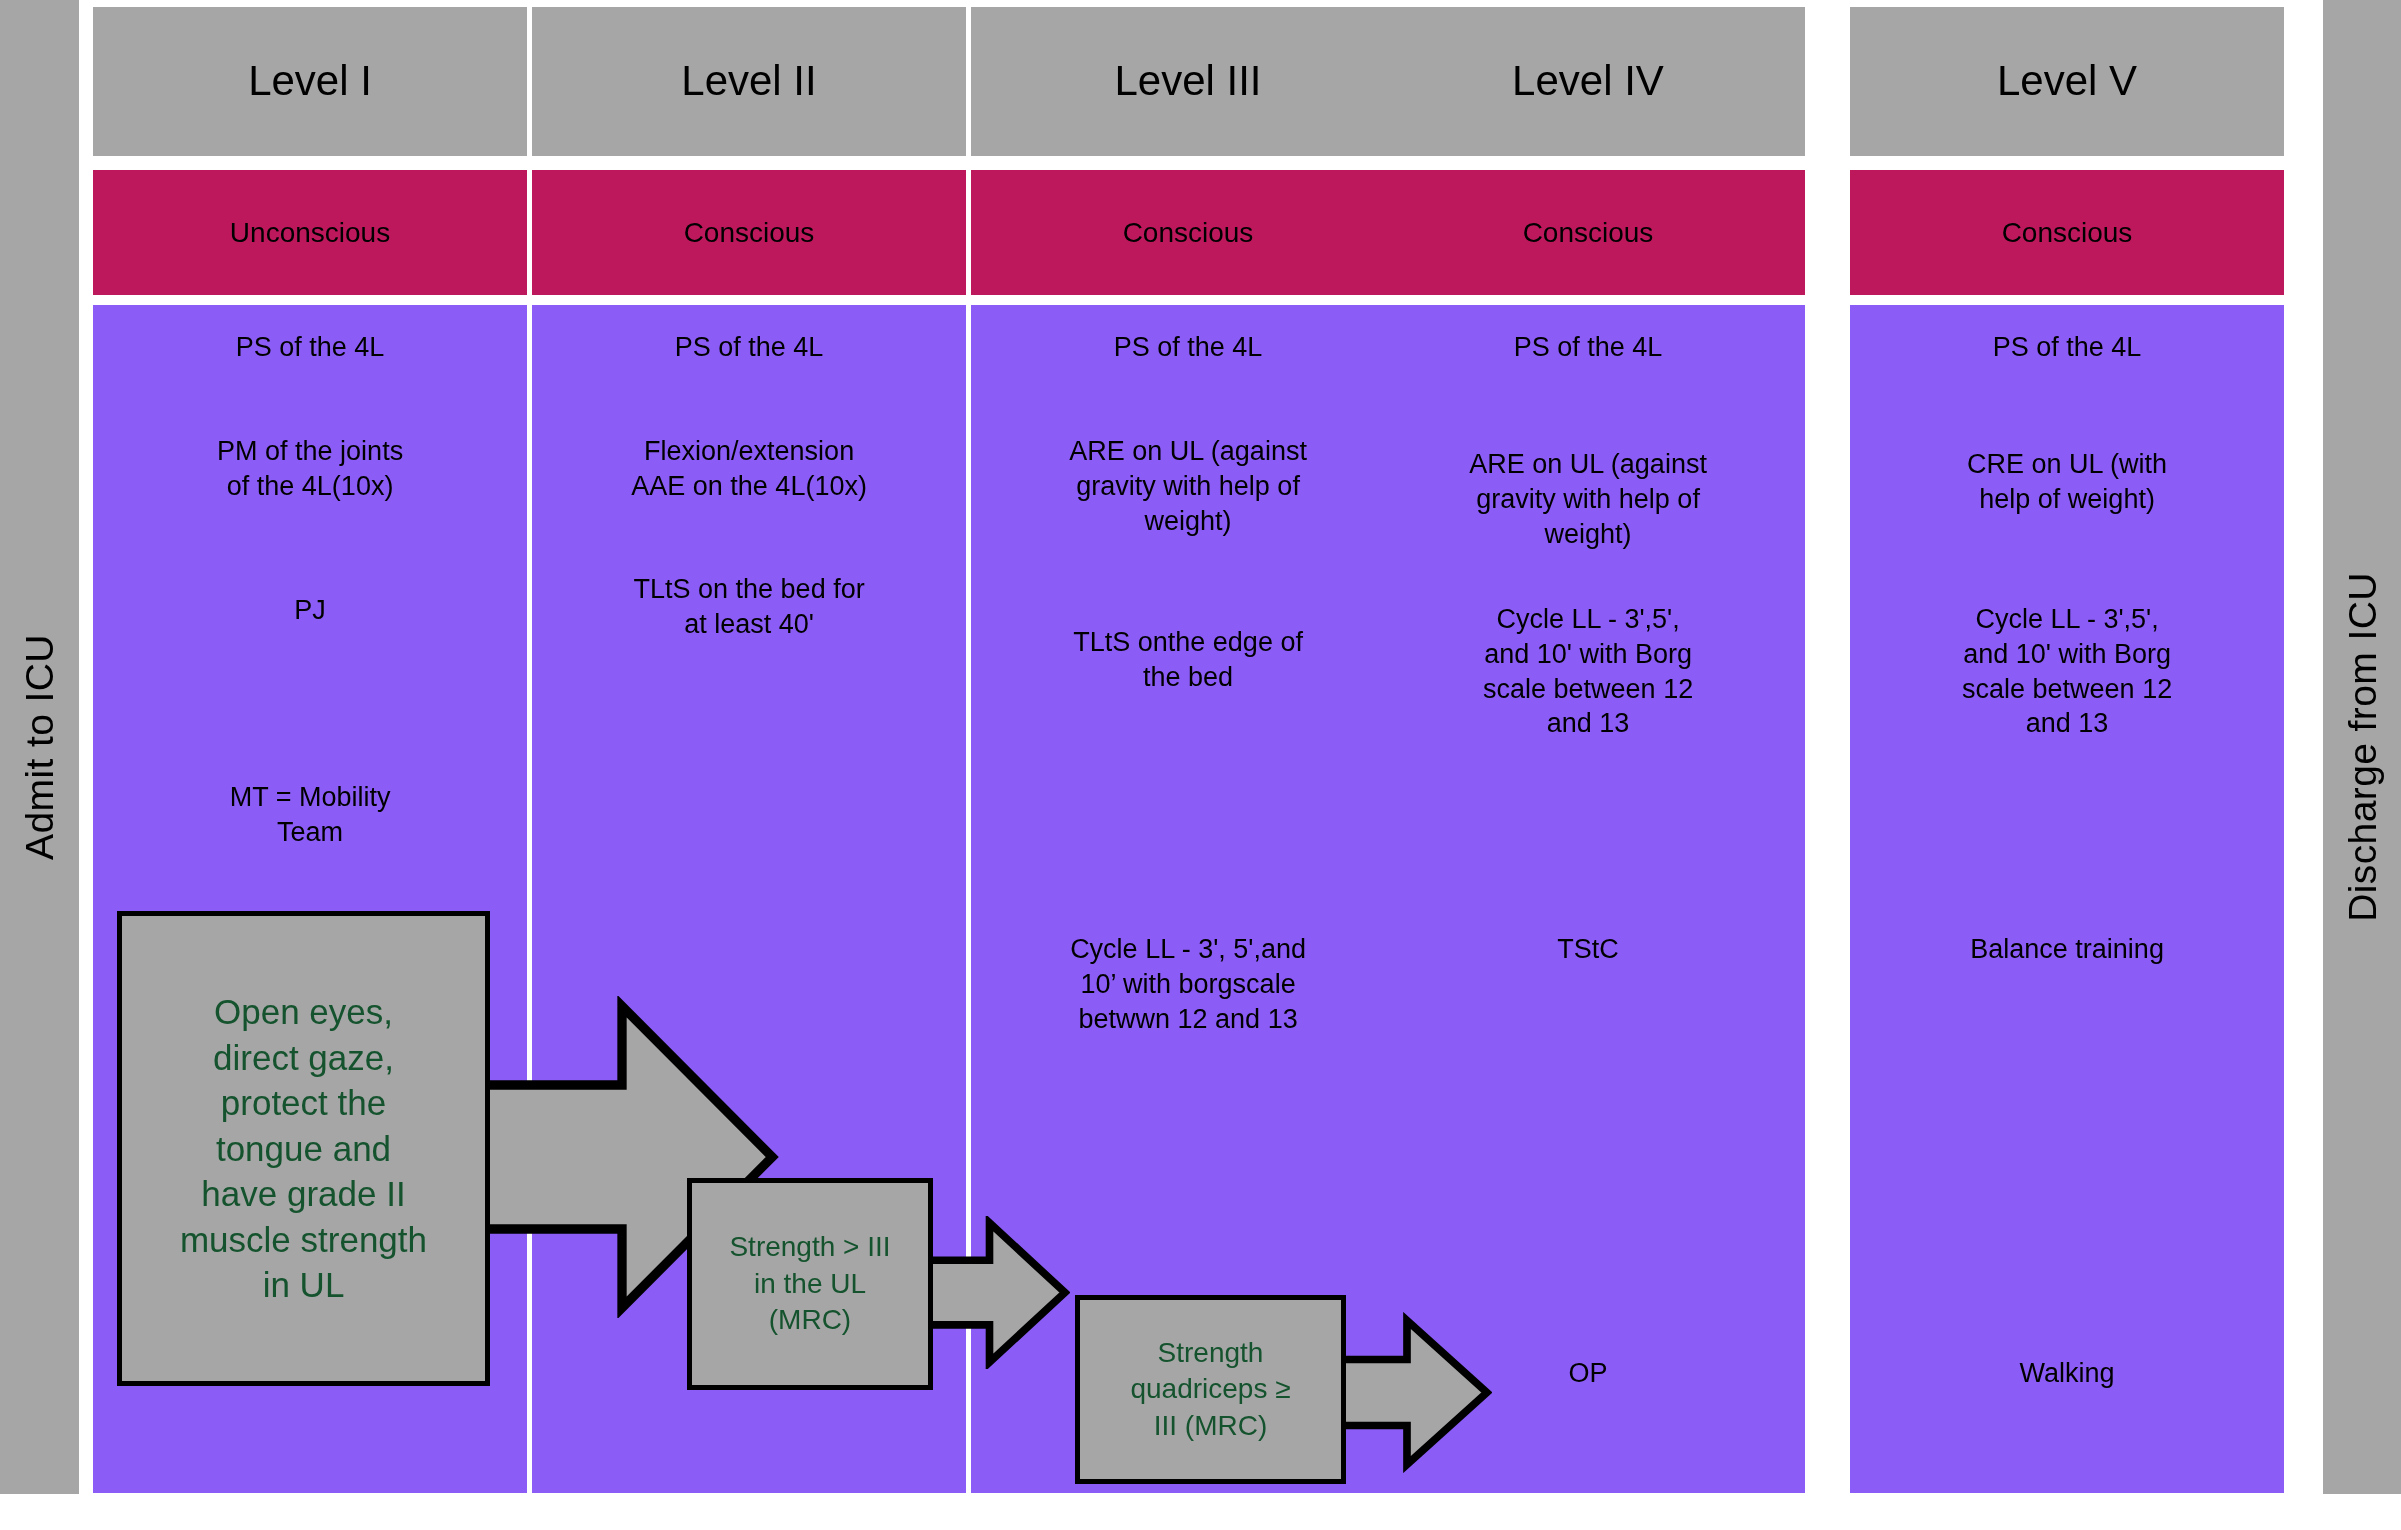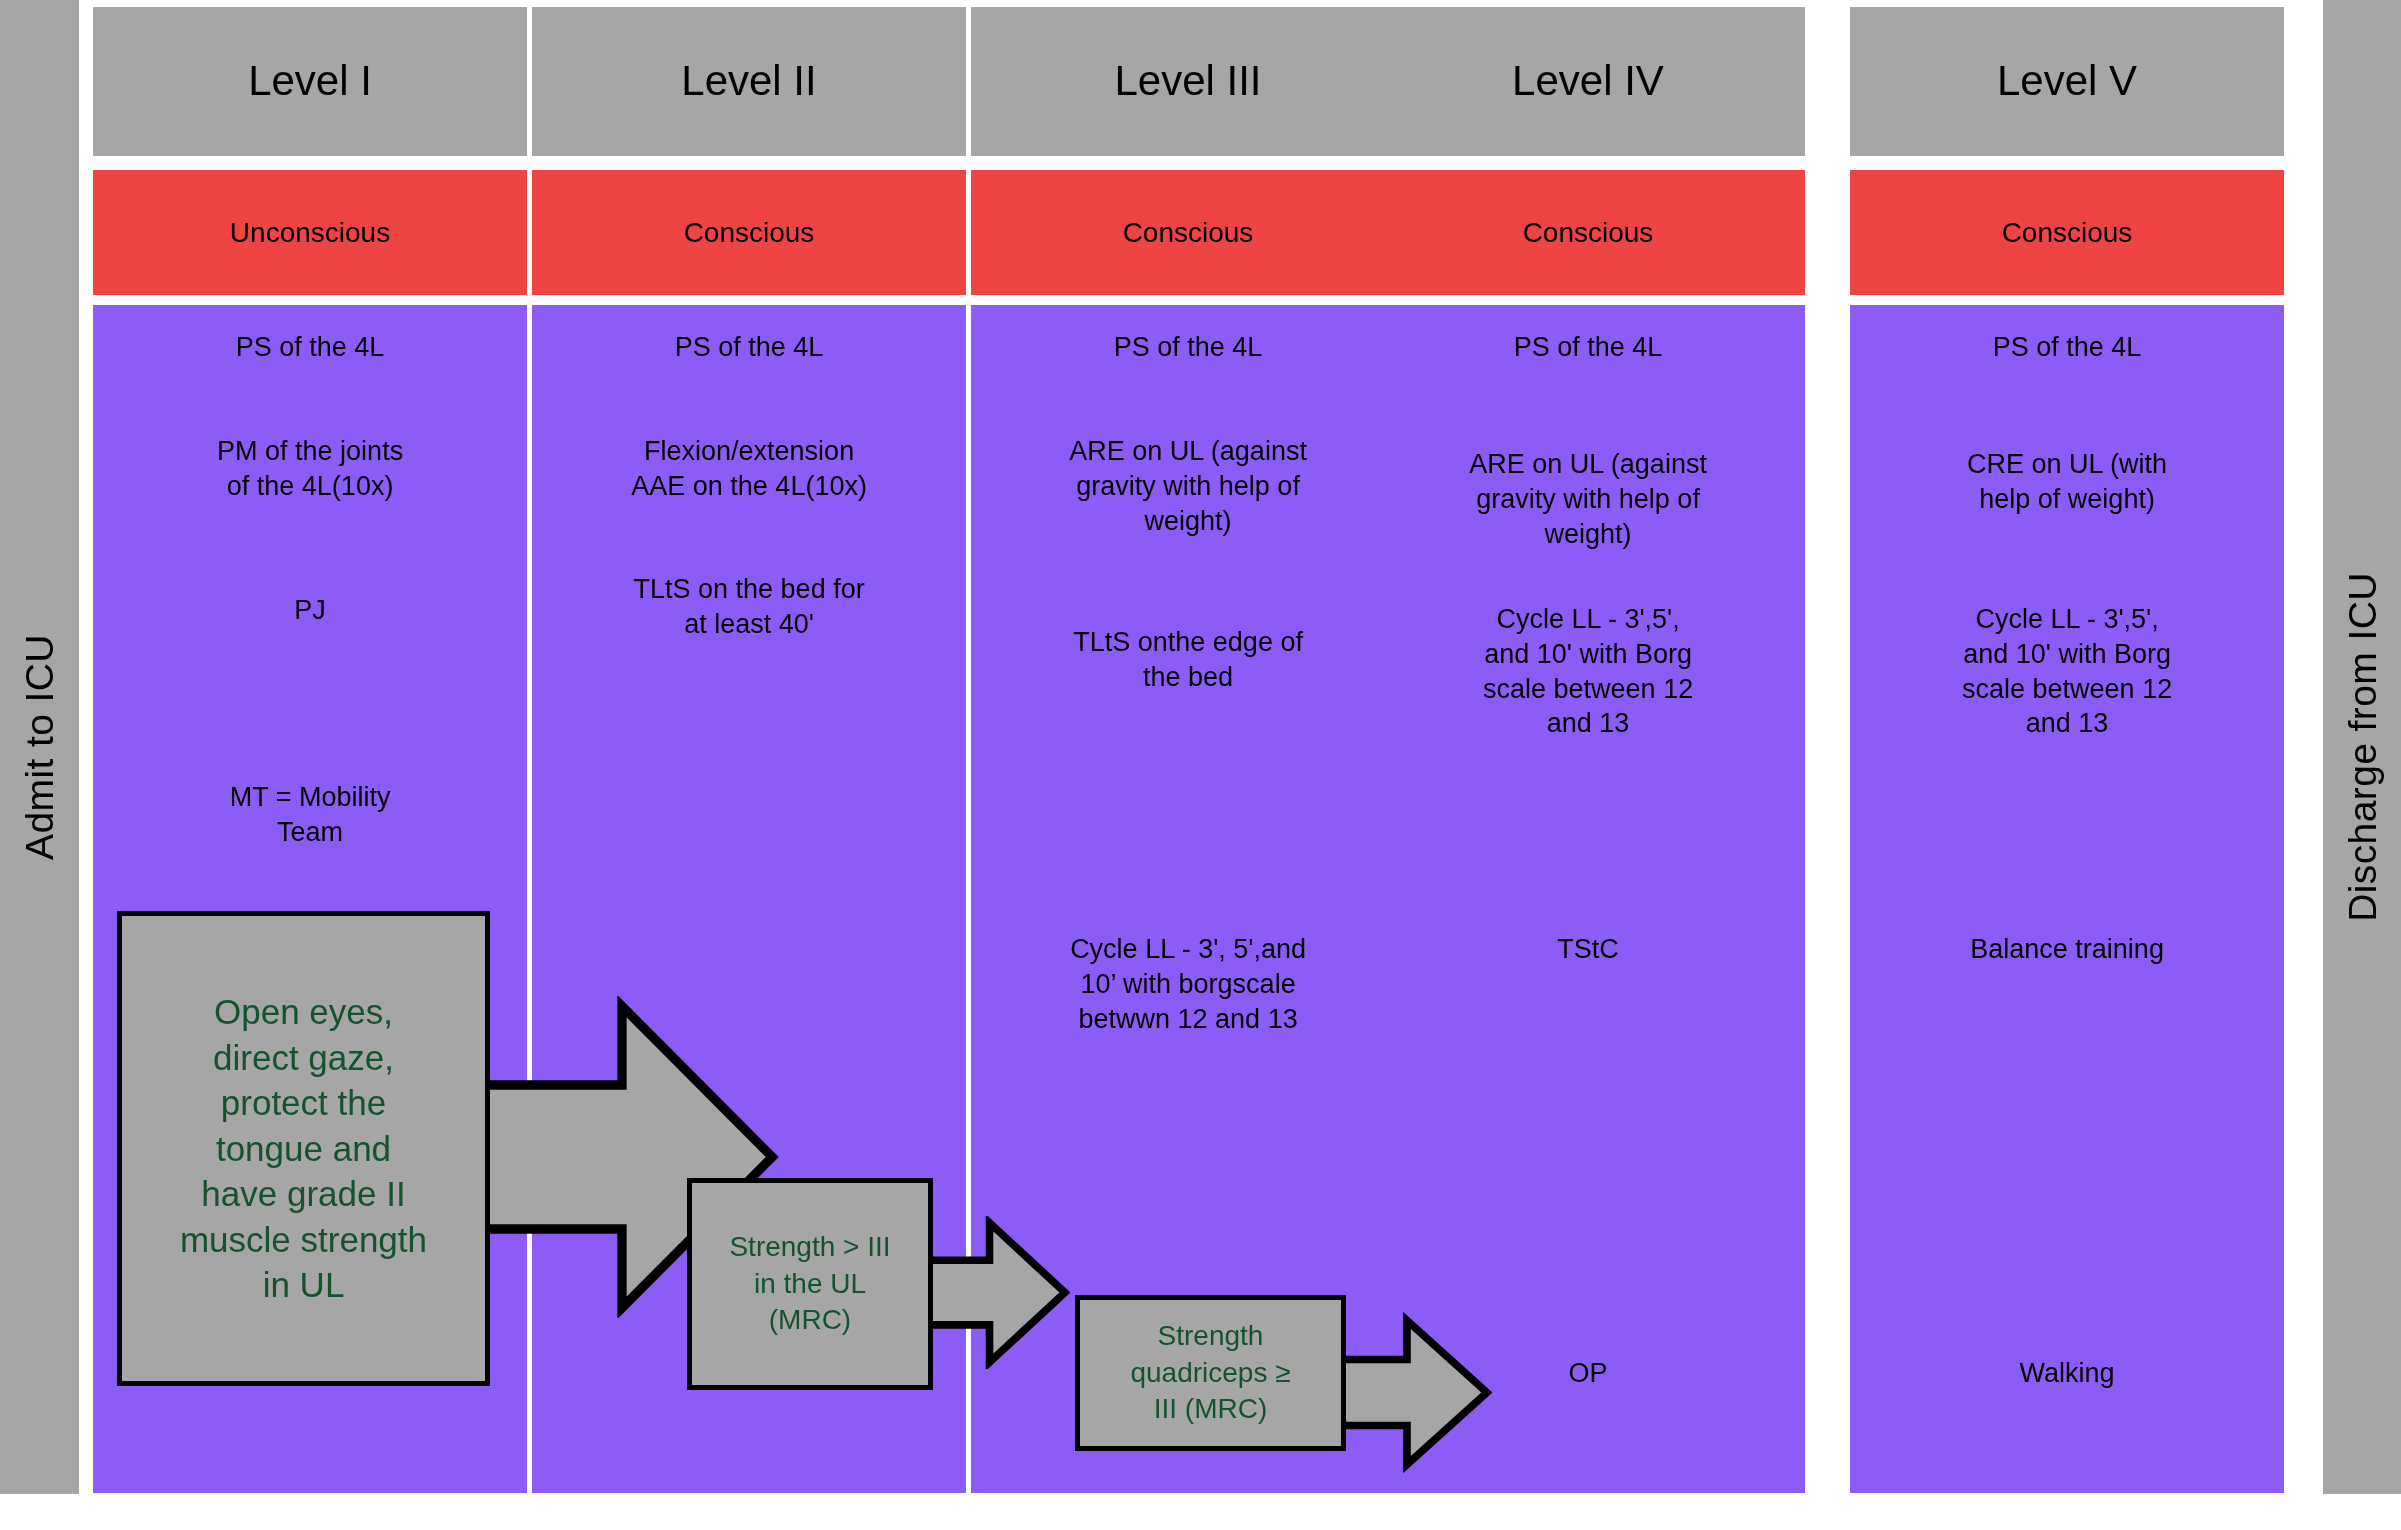--- a/index.html
+++ b/index.html
@@ -70,21 +70,21 @@
     font-size: 42px;
     color: #000;
   }
 
   .col-state {
     position: absolute;
     top: 170px;
     left: 0;
     width: 100%;
     height: 125px;
-    background: #ef4444;
+    background: #be185d;
     display: flex;
     align-items: center;
     justify-content: center;
     box-sizing: border-box;
   }
   .col-state span { font-size: 28px; color: #000; }
 
   .col-body {
     position: absolute;
     top: 305px;
@@ -122,21 +122,21 @@
   }
   #box-a {
     left: 117px; top: 911px; width: 373px; height: 475px;
     font-size: 35px; line-height: 1.30;
   }
   #box-b {
     left: 687px; top: 1178px; width: 246px; height: 212px;
     font-size: 28px; line-height: 1.30;
   }
   #box-c {
-    left: 1075px; top: 1295px; width: 271px; height: 156px;
+    left: 1075px; top: 1295px; width: 271px; height: 189px;
     font-size: 28px; line-height: 1.30;
   }
 
   .blockarrow { position: absolute; }
   #arrow-a { left: 465px; top: 996px; width: 314px; height: 322px; }
   #arrow-b { left: 909px; top: 1216px; width: 161px; height: 153px; }
   #arrow-c { left: 1322px; top: 1312px; width: 170px; height: 161px; }
 
   .vis-hidden { position:absolute; width:0.8px; height:0.8px; overflow:hidden; clip:rect(0 0 0 0); }
 </style>

